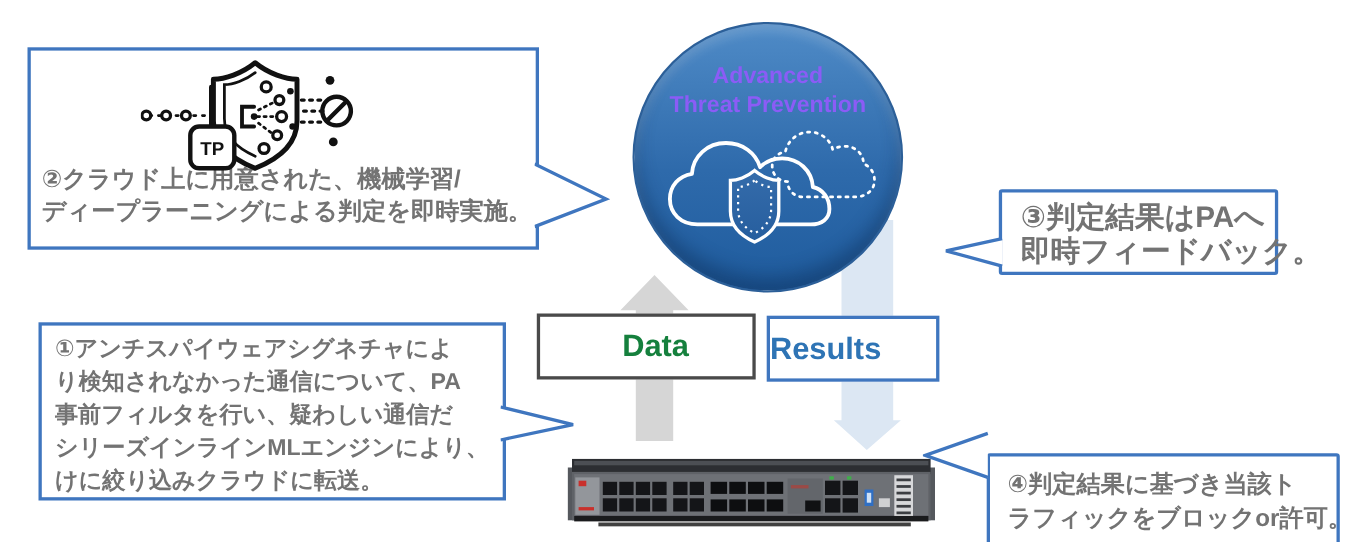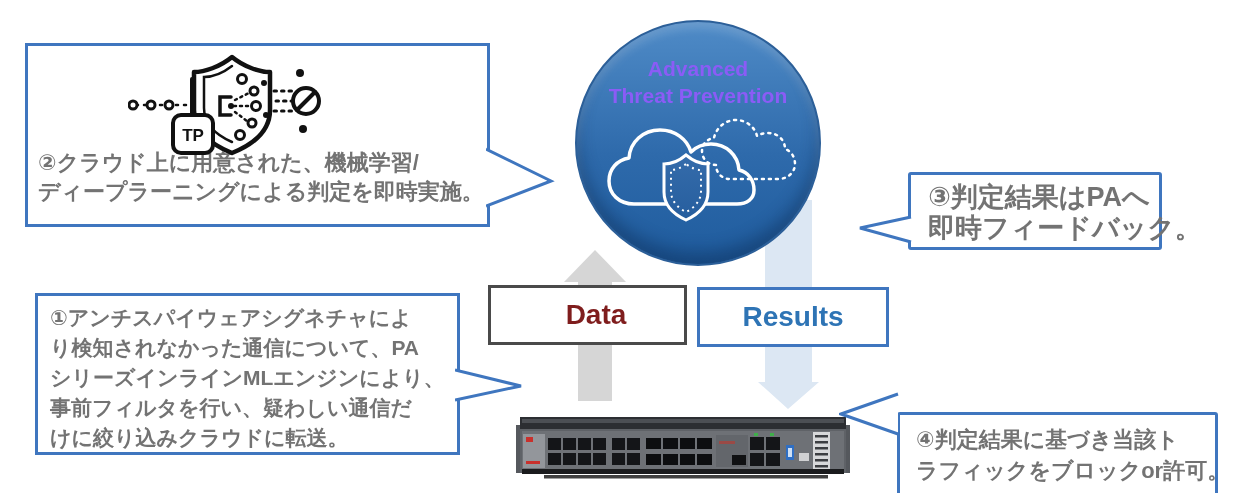--- a/index.html
+++ b/index.html
@@ -34,24 +34,24 @@
   #callout3{left:908px;top:172px;width:254px;height:78px;border-radius:3px;}
   #callout3 .callout-text{position:absolute;left:17px;top:7px;font-size:27px;line-height:31px;}
   #callout4{left:897px;top:368px;width:321px;height:84px;border-radius:3px;margin-top:44px;}
   #callout4 .callout-text{position:absolute;left:16px;top:9px;font-size:22px;line-height:31px;}
   .tail{z-index:6;}
   
   #data-box{
     left:488px;top:285px;width:199px;height:60px;background:#fff;border:3px solid #4a4a4a;
     box-sizing:border-box;z-index:4;display:flex;align-items:center;justify-content:center;
   }
-  #data-box span{font-weight:bold;font-size:28px;color:#7f1d1d;margin-left:17px;}
+  #data-box span{font-weight:bold;font-size:28px;color:#15803d;margin-left:17px;}
   #results-box{
-    left:697px;top:287px;width:192px;height:60px;background:#fff;border:3px solid #3f76bf;
-    box-sizing:border-box;z-index:4;display:flex;align-items:center;justify-content:center;
+    left:697px;top:287px;width:157px;height:60px;background:#fff;border:3px solid #3f76bf;
+    box-sizing:border-box;z-index:4;display:flex;align-items:center;justify-content:flex-start;
   }
   #results-box span{font-weight:bold;font-size:28px;color:#2e74b5;}
   .arrow{z-index:1;}
   #device{z-index:2;}
 </style>
 </head>
 <body>
 
 <div id="stage">
 
@@ -138,22 +138,22 @@
   </svg>
 
   <svg class="abs tail" style="left:486px;top:146px;" width="70" height="66" viewBox="0 0 70 66">
     <path d="M0,3 L65,35 L0,60" fill="#fff" stroke="#3f76bf" stroke-width="3"></path>
   </svg>
 
   <div class="abs callout" id="callout1">
     <div class="callout-text">
       <div>①アンチスパイウェアシグネチャによ</div>
       <div>り検知されなかった通信について、PA</div>
+      <div>事前フィルタを行い、疑わしい通信だ</div>
       <div>シリーズインラインMLエンジンにより、</div>
-      <div>事前フィルタを行い、疑わしい通信だ</div>
       <div>けに絞り込みクラウドに転送。</div>
     </div>
   </div>
   <svg class="abs tail" style="left:455px;top:367px;" width="70" height="36" viewBox="0 0 70 36">
     <path d="M0,3 L66,19 L0,33" fill="#fff" stroke="#3f76bf" stroke-width="3"></path>
   </svg>
 
   <div class="abs callout" id="callout3">
     <div class="callout-text">
       <div>③判定結果はPAへ</div>

